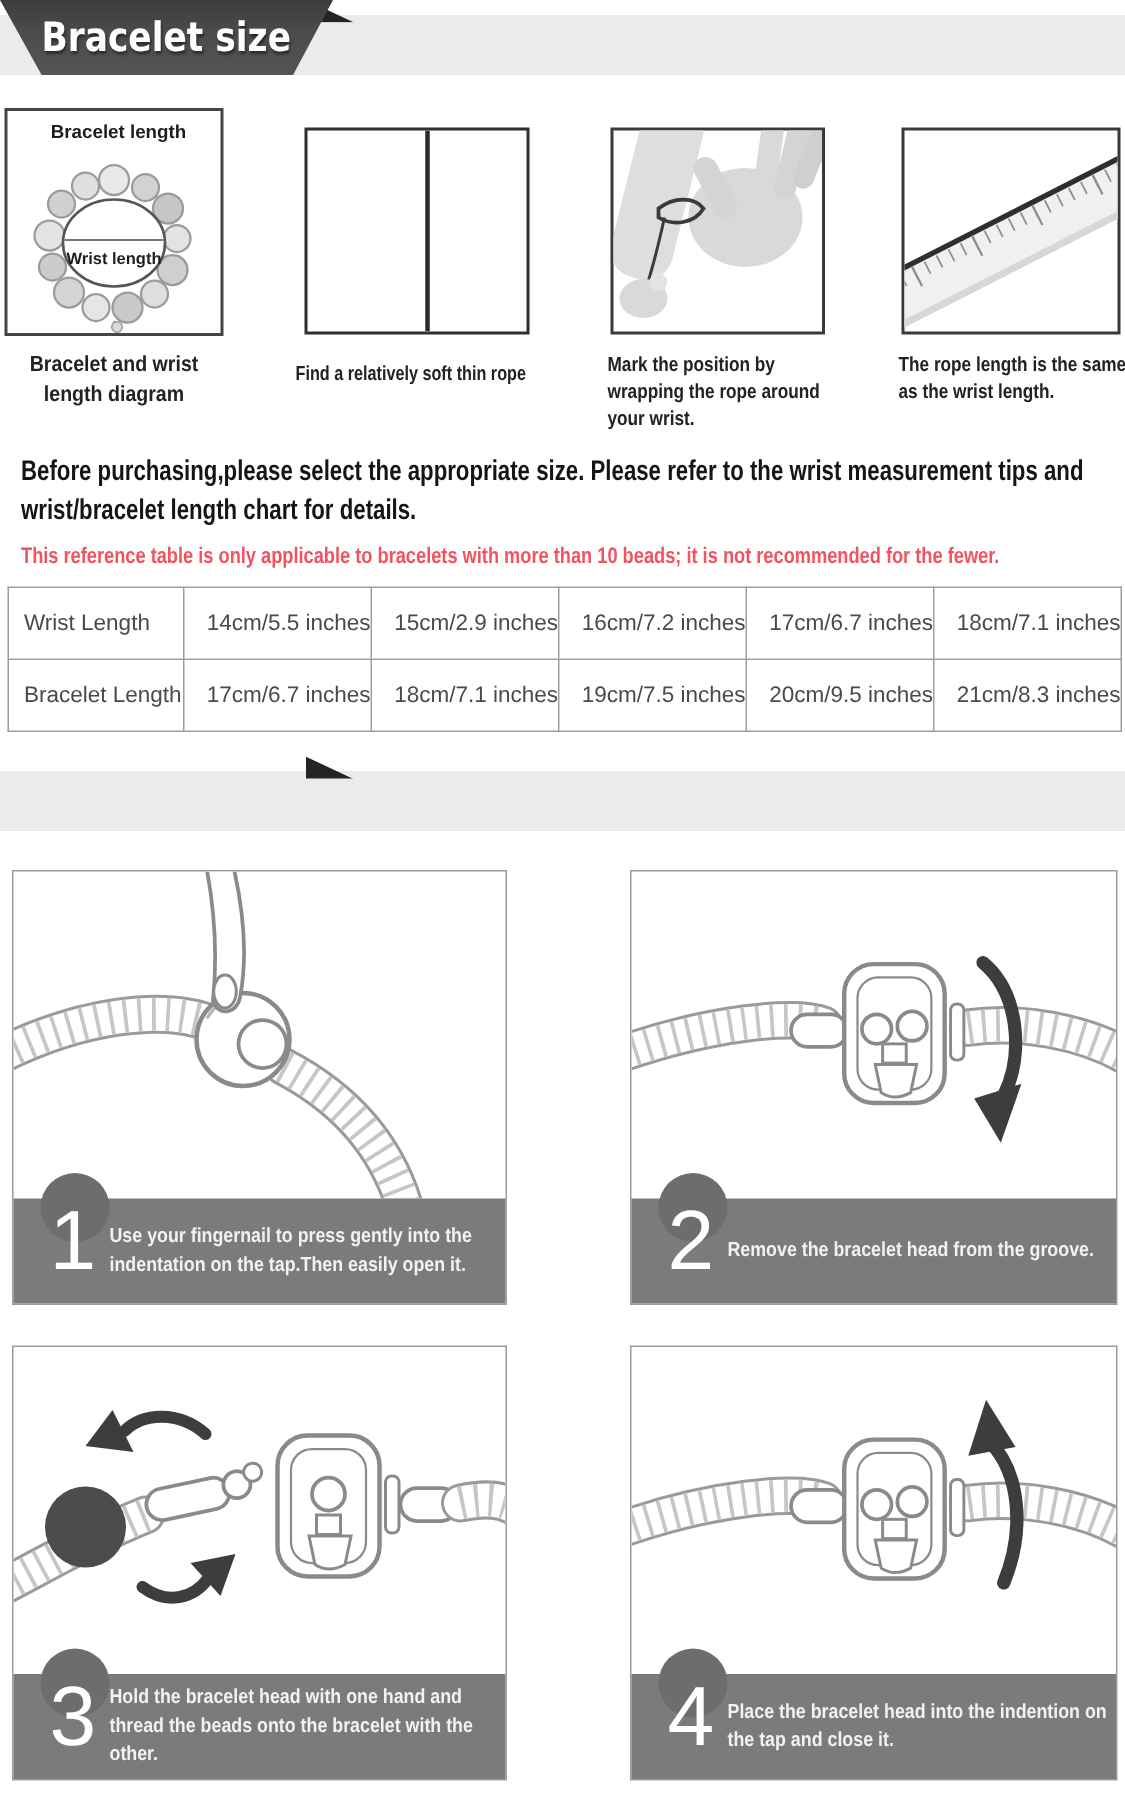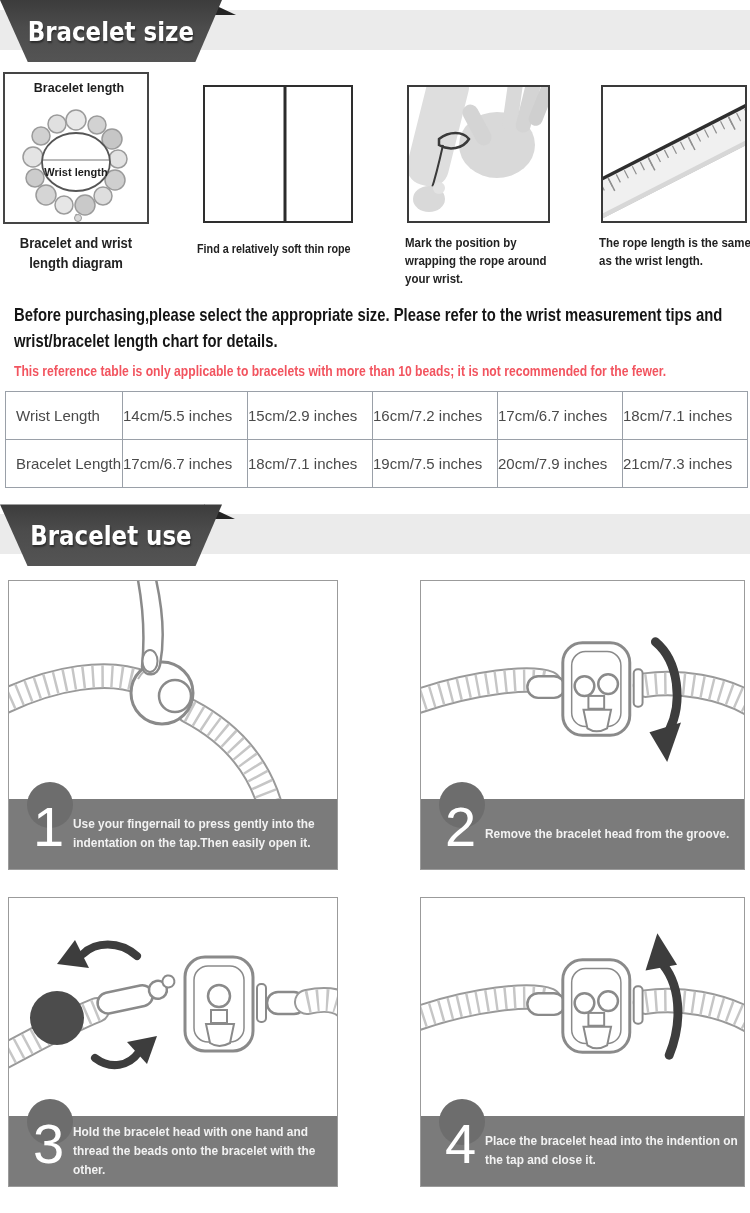--- a/index.html
+++ b/index.html
@@ -7,21 +7,21 @@
   body {
     width:750px; height:1213px; position:relative; overflow:hidden;
     font-family:"Liberation Sans", sans-serif; color:#1c1c1c;
   }
 
   
   .banner { position:relative; height:52px; }
   .banner .strip { position:absolute; left:0; right:0; top:10px; height:40px; background:#ebebeb; z-index:0; }
   .banner .fold { position:absolute; left:204px; top:0; width:32px; height:15px; background:#242424;
                   clip-path:polygon(0 0, 100% 100%, 0 100%); z-index:1; }
-  .banner .ribbon { position:absolute; left:0; top:0; width:222px; height:62px; z-index:2;
+  .banner .ribbon { position:absolute; left:0; top:0; width:222px; height:50px; z-index:2;
                     background:linear-gradient(180deg,#3c3c3c 0%,#4c4c4c 45%,#545454 100%);
                     clip-path:polygon(0 0, 100% 0, 88% 100%, 12.5% 100%);
                     display:flex; align-items:center; justify-content:center; }
   .banner .ribbon-label { color:#fff; font-family:"DejaVu Sans", sans-serif; font-weight:bold;
                     font-size:27px; letter-spacing:0; transform:scaleX(.85);
                     text-shadow:1px 2px 2px rgba(0,0,0,.45); white-space:nowrap; }
 
   
   .figarea { position:relative; height:230px; margin-top:18px; }
   .fig { position:absolute; background:#fff; }
@@ -42,21 +42,21 @@
   .intro { margin:2px 0 0 14px; width:940px; transform:scaleX(.78); transform-origin:0 0;
            font-weight:bold; font-size:19px; line-height:1.38; color:#151515; }
   .note  { margin:8px 0 0 14px; width:900px; transform:scaleX(.81); transform-origin:0 0;
            font-weight:bold; font-size:15px; color:#f2545f; white-space:nowrap; }
 
   
   table.size { border-collapse:collapse; margin:12px 0 0 5px; table-layout:fixed; }
   table.size td { border:1px solid #9aa0a8; height:48px; font-size:15px; color:#4a4a4a;
                   background:#fff; }
   td.rowlabel { width:117px; padding-left:10px; text-align:left; }
-  td.val { width:125px; text-align:left; }
+  td.val { width:125px; text-align:right; }
 
   .banner2 { margin-top:16px; }
 
   
   .steps { display:grid; grid-template-columns:330px 325px; column-gap:82px; row-gap:27px;
            margin:24px 0 0 8px; }
   .step { position:relative; height:290px; border:1px solid #9b9b9b; background:#fff; }
   .step .art { position:absolute; left:0; right:0; top:0; bottom:70px; overflow:hidden; }
   .step .art svg { display:block; width:100%; height:100%; }
   .step .bar { position:absolute; left:0; right:0; bottom:0; height:70px; background:#7b7b7b; }
@@ -164,32 +164,29 @@
       <td class="val">15cm/2.9 inches</td>
       <td class="val">16cm/7.2 inches</td>
       <td class="val">17cm/6.7 inches</td>
       <td class="val">18cm/7.1 inches</td>
     </tr>
     <tr>
       <td class="rowlabel">Bracelet Length</td>
       <td class="val">17cm/6.7 inches</td>
       <td class="val">18cm/7.1 inches</td>
       <td class="val">19cm/7.5 inches</td>
-      <td class="val">20cm/7.9 inches</td>
-      <td class="val">21cm/7.3 inches</td>
+      <td class="val">20cm/9.5 inches</td>
+      <td class="val">21cm/8.3 inches</td>
     </tr>
   </tbody>
 </table>
 
 <div class="banner banner2">
   <div class="strip"></div>
   <div class="fold"></div>
-  <div class="ribbon">
-    <span class="ribbon-label">Bracelet use</span>
-  </div>
 </div>
 
 <div class="steps">
 
   <div class="step">
     <div class="art">
       <svg viewBox="0 0 328 218">
         <path class="tube-o" d="M-8,122 C45,96 100,88 134,102"></path>
         <path class="tube-i" d="M-8,122 C45,96 100,88 134,102"></path>
         <path class="coil" d="M-8,122 C45,96 100,88 134,102"></path>

